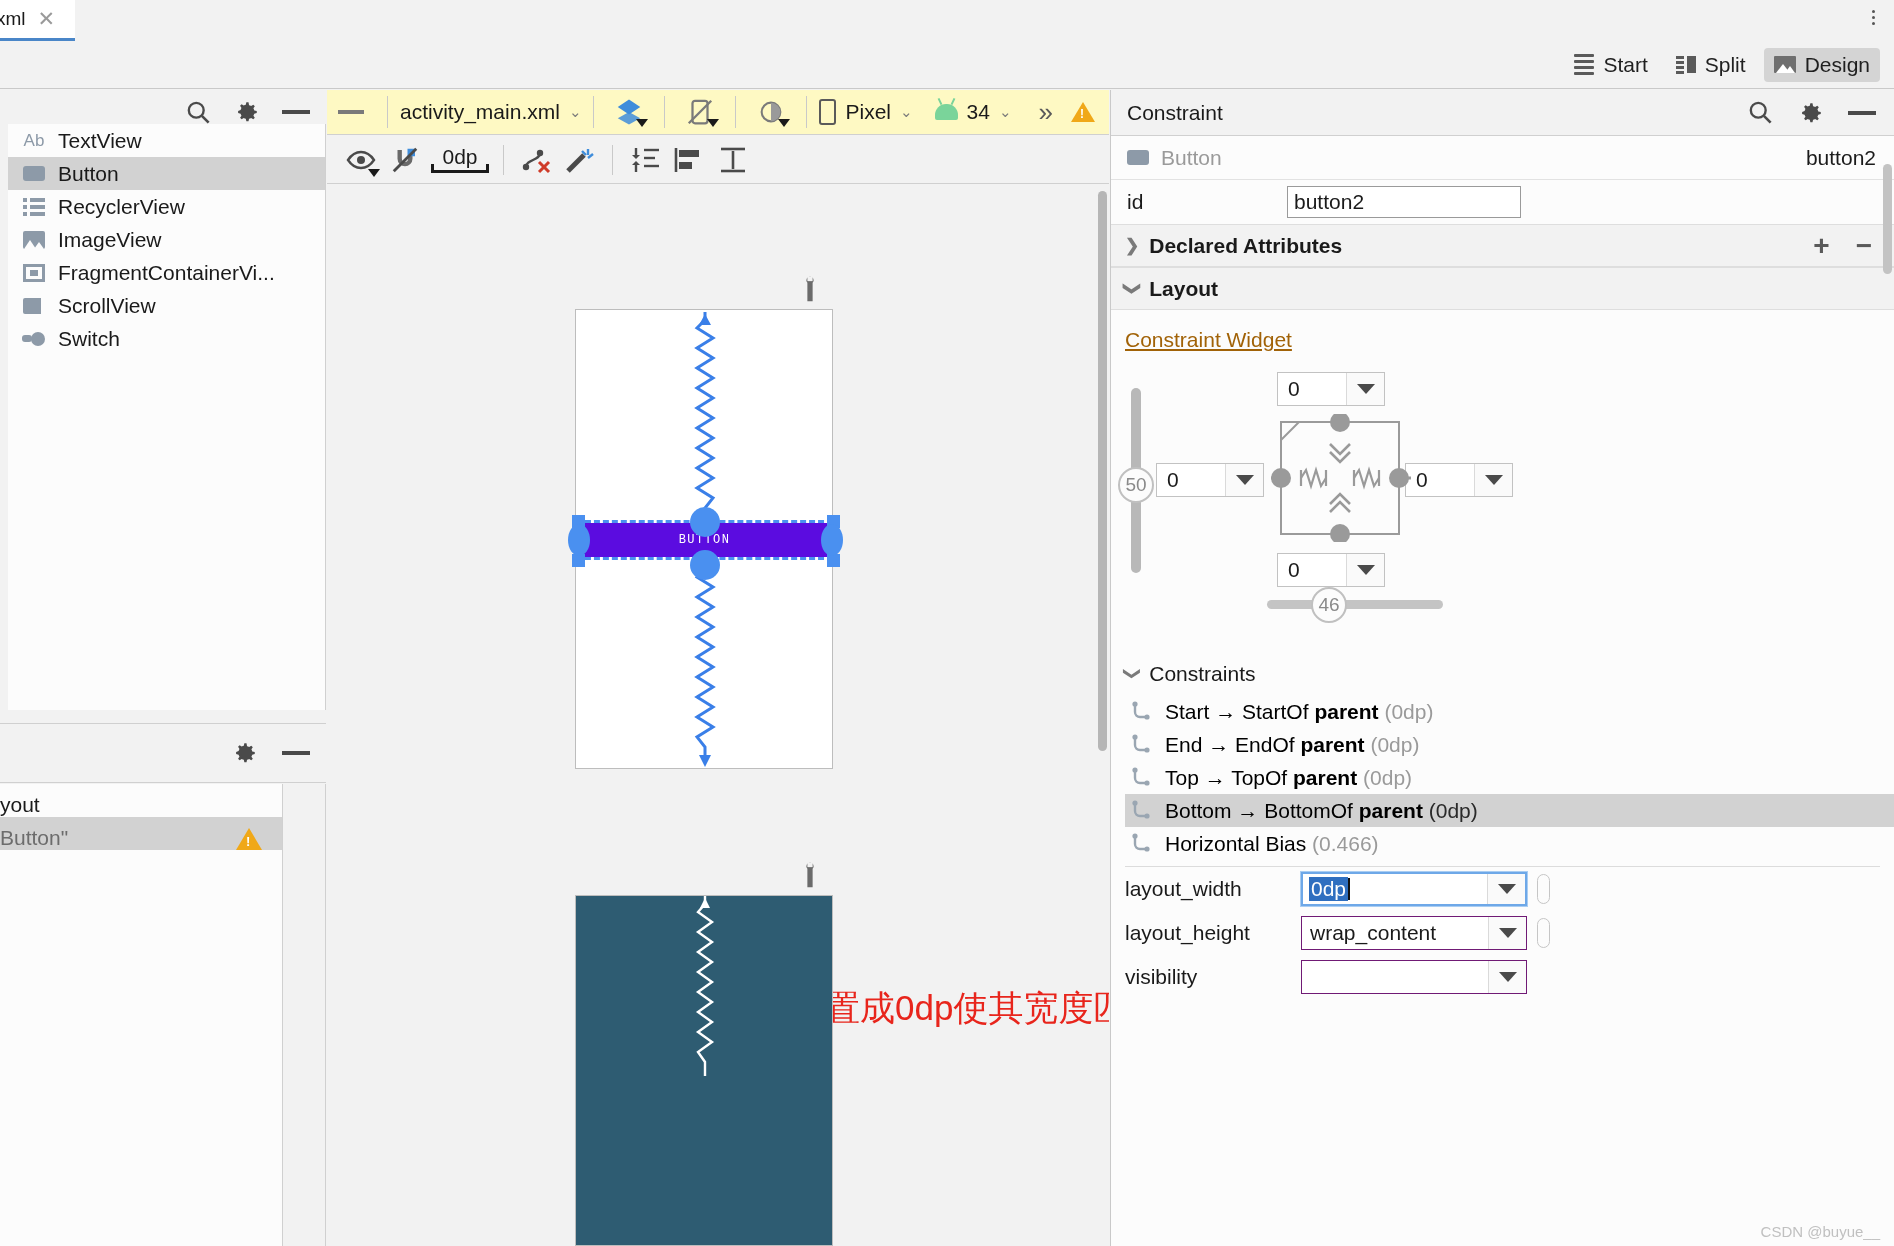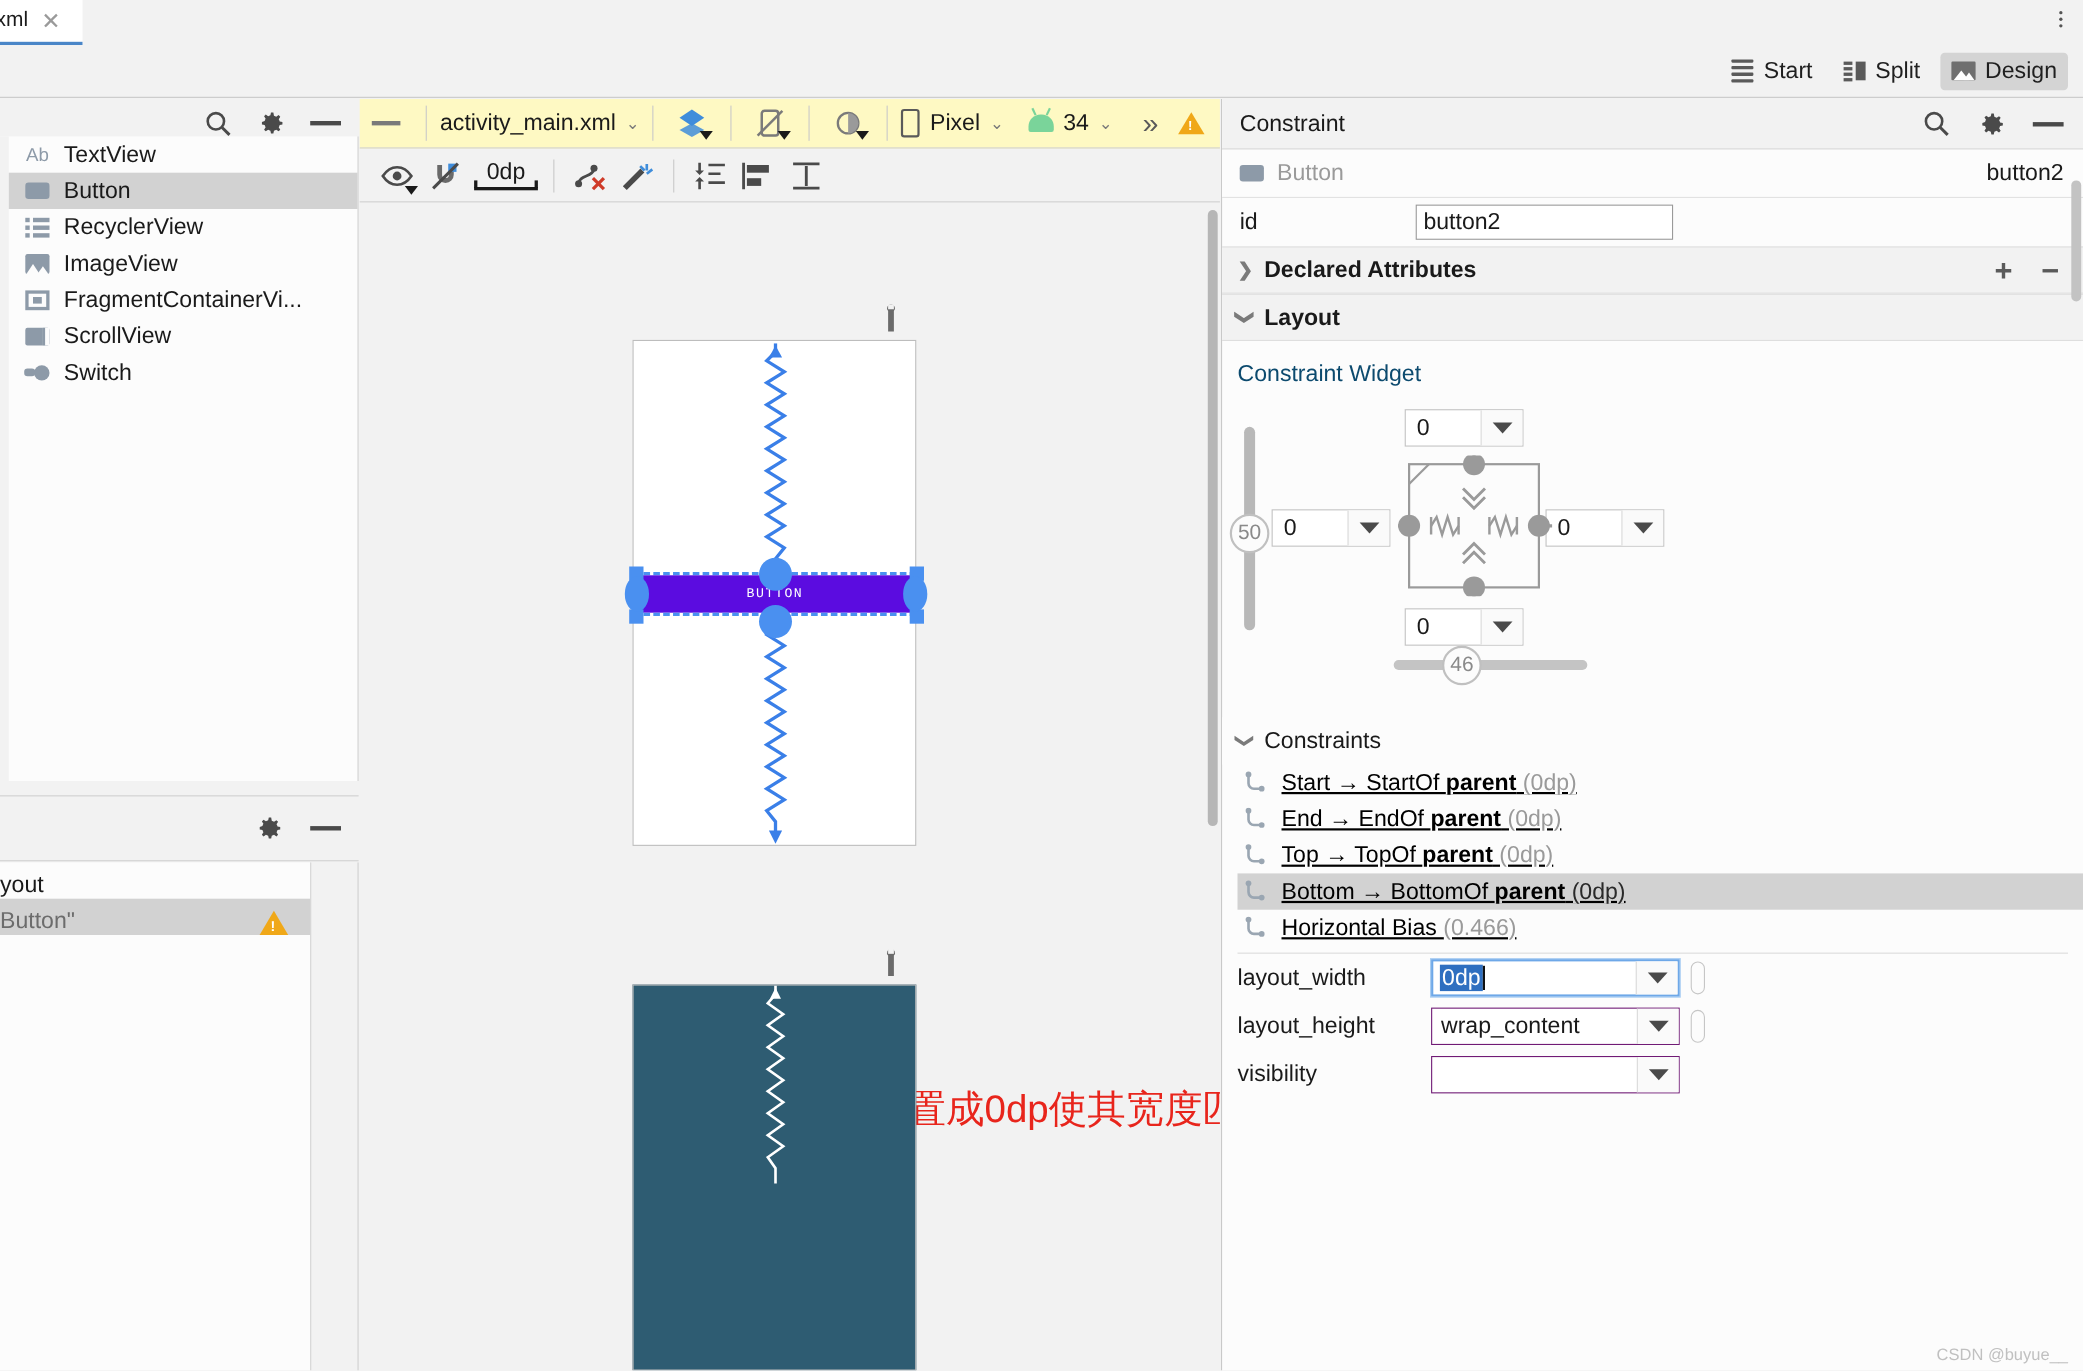--- a/index.html
+++ b/index.html
@@ -238,30 +238,30 @@
   }
   .sec-row {
     height:43px; display:flex; align-items:center; padding-left:14px;
     background:#f2f2f2; border-top:1px solid #dedede; border-bottom:1px solid #dedede;
     font-size:21px; font-weight:bold; color:#1a1a1a; gap:10px;
   }
   .sec-row.plain { background:#fcfcfc; font-weight:normal; border:none;}
   .sec-tools { margin-left:auto; display:flex; gap:26px; padding-right:22px; font-size:28px; color:#5a5a5a;}
   .arrow-r { color:#7a7a7a; font-size:17px; }
 
-  .cw-title { font-size:21px; color:#0c4a6e; padding:18px 0 0 14px; }
+  .cw-title { font-size:21px; color:#a16207; padding:18px 0 0 14px;text-decoration:underline; }
   .cw-wrap { position:relative; height:300px; }
   .spinner {
     position:absolute; display:flex; border:1px solid #c2c2c2; background:#fff; height:34px;
   }
   .spinner .val { width:68px; display:flex; align-items:center; padding-left:10px; font-size:21px; color:#1a1a1a;}
   .spinner .arw { width:38px; border-left:1px solid #dadada; background:#fafafa; display:flex; align-items:center; justify-content:center;}
   .tri-down { width:0;height:0; border-left:9px solid transparent; border-right:9px solid transparent; border-top:10px solid #4a4a4a;}
 
-  .constraints-list { padding-left:14px;text-decoration:underline; }
+  .constraints-list { padding-left:14px; }
   .cs-row { height:33px; display:flex; align-items:center; gap:12px; font-size:21px; padding-left:6px;}
   .cs-row.sel { background:#d2d2d2; }
   .cs-row .b { font-weight:bold; }
   .cs-row .dim { color:#9a9a9a; }
   .cs-row.sel .dim { color:#2a2a2a; }
 
   .fieldrow { height:44px; display:flex; align-items:center; padding-left:14px; }
   .fieldrow label { font-size:21px; color:#1a1a1a; width:176px; }
   .combo {
     height:34px; border:1px solid #701a75; background:#fff; display:flex; align-items:center; width:226px;

